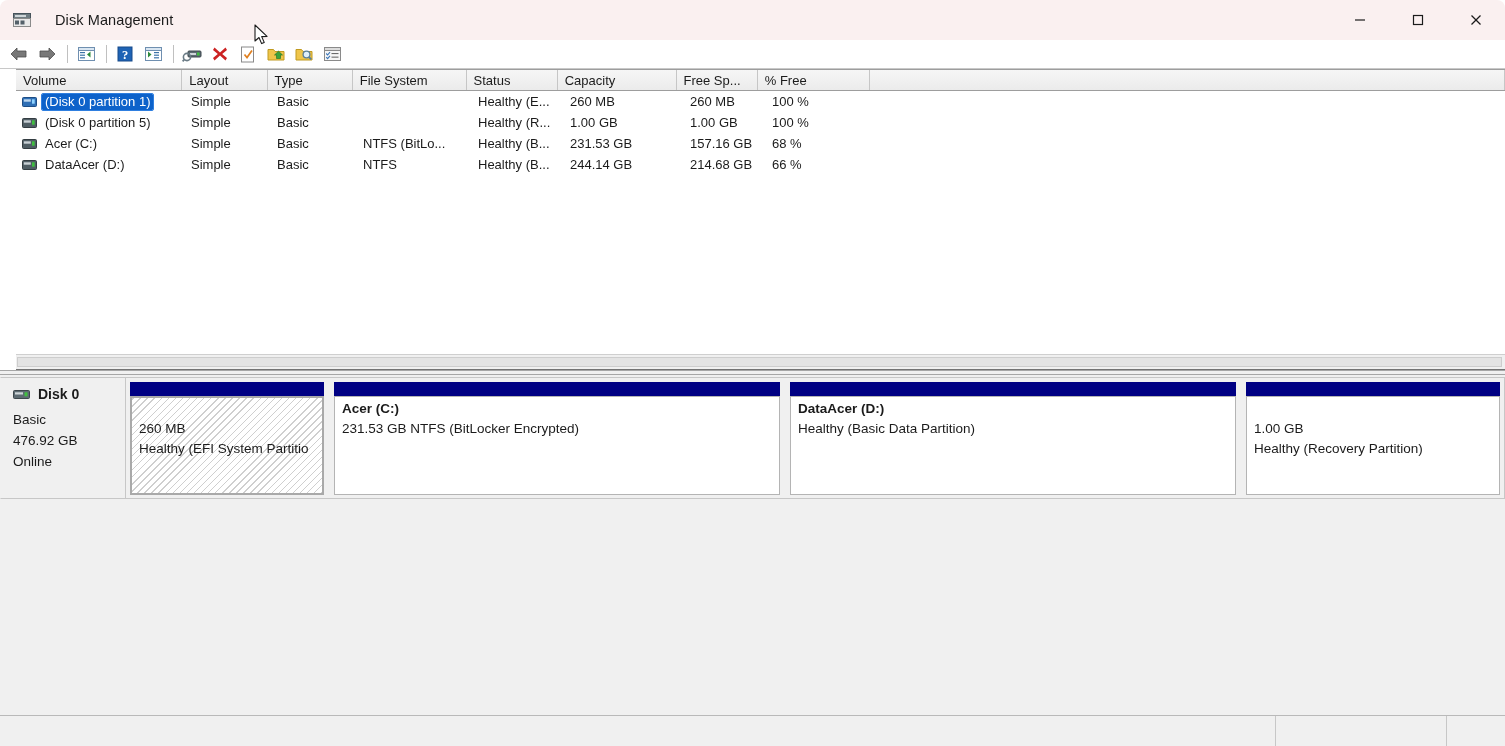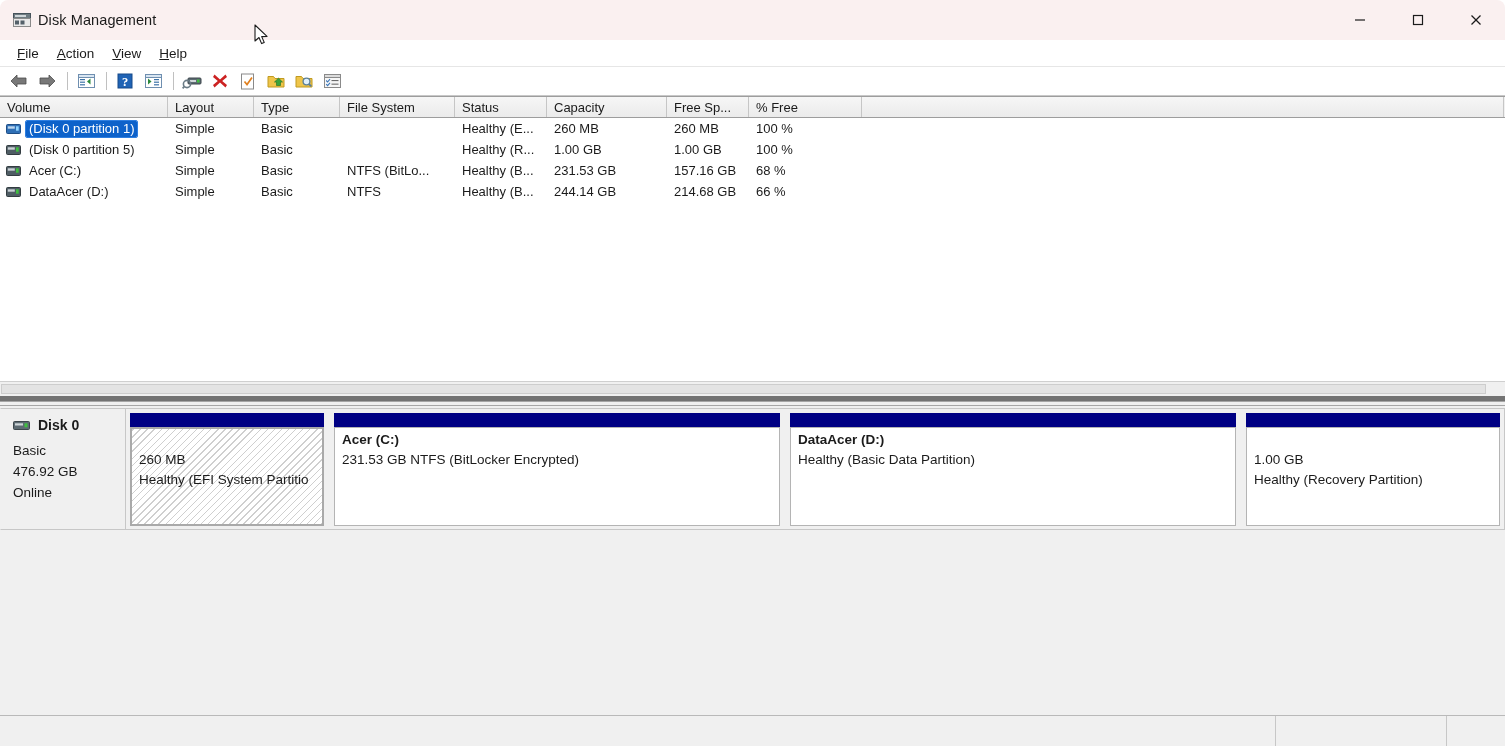--- a/index.html
+++ b/index.html
@@ -28,21 +28,21 @@
     position: relative;
     border-top-left-radius: 8px;
     border-top-right-radius: 8px;
   }
   .titlebar .tb-icon {
     margin-left: 12px;
     width: 20px; height: 20px;
     display: flex; align-items: center; justify-content: center;
   }
   .titlebar .tb-title {
-    margin-left: 6px;
+    margin-left: 23px;
     font-size: 14.5px;
     color: #1b1b1b;
     letter-spacing: 0.1px;
   }
   .wincontrols {
     position: absolute;
     right: 0; top: 0;
     height: 40px;
     display: flex;
   }
@@ -97,22 +97,23 @@
     background: #c0c0c0;
     margin: 0 5px;
   }
 
   
   .list-pane {
     flex: none;
     height: 300px;
     background: #ffffff;
     position: relative;
-    border-bottom: 5px solid #737373;
+    border-bottom: 1px solid #737373;
     overflow: hidden;
+    margin-left: 16px;
   }
   .lp-headerrow {
     display: flex;
     height: 22px;
     background: #f0f0f0;
     border-top: 1px solid #9d9d9d;
     border-bottom: 1px solid #9d9d9d;
     box-sizing: border-box;
   }
   .lp-th {
@@ -348,26 +349,20 @@
             <line x1="10.5" y1="1.5" x2="1.5" y2="10.5" stroke="#1b1b1b" stroke-width="1.2"></line>
           </svg>
       </div>
     </div>
 
     <svg class="cursor-arrow" viewBox="0 0 16 22">
       <path d="M1,1 L1,17 L5,13.5 L7.6,19.6 L10.2,18.4 L7.7,12.6 L13,12.4 Z" fill="#ffffff" stroke="#1b1b1b" stroke-width="1.1" stroke-linejoin="round"></path>
     </svg>
   </div>
 
-  <div class="menubar">
-      <div class="menu-item"><u>F</u>ile</div>
-      <div class="menu-item"><u>A</u>ction</div>
-      <div class="menu-item"><u>V</u>iew</div>
-      <div class="menu-item"><u>H</u>elp</div>
-    </div>
 
   <div class="toolbar">
     <div class="tb-btn">
       <svg width="20" height="16" viewBox="0 0 20 16">
         <path d="M8,2 L2,8 L8,14 L8,11 L17,11 L17,5 L8,5 Z" fill="#787878" stroke="#4d4d4d" stroke-width="0.8" stroke-linejoin="round"></path>
       </svg>
     </div>
     <div class="tb-btn">
       <svg width="20" height="16" viewBox="0 0 20 16">
         <path d="M12,2 L18,8 L12,14 L12,11 L3,11 L3,5 L12,5 Z" fill="#787878" stroke="#4d4d4d" stroke-width="0.8" stroke-linejoin="round"></path>

